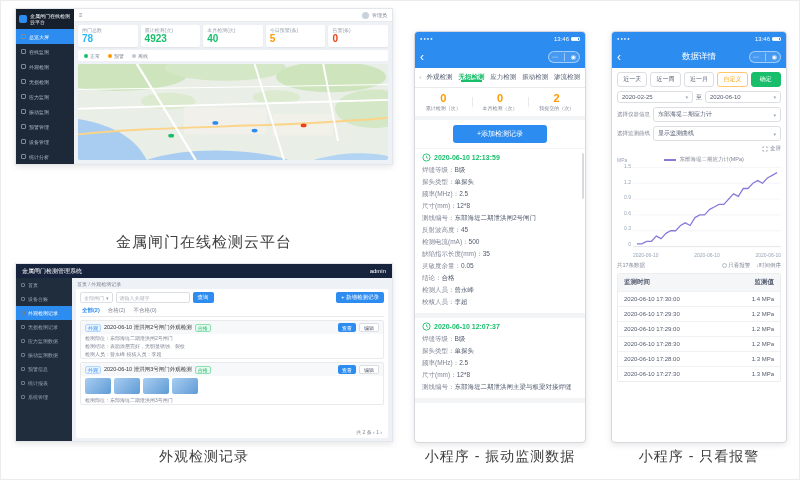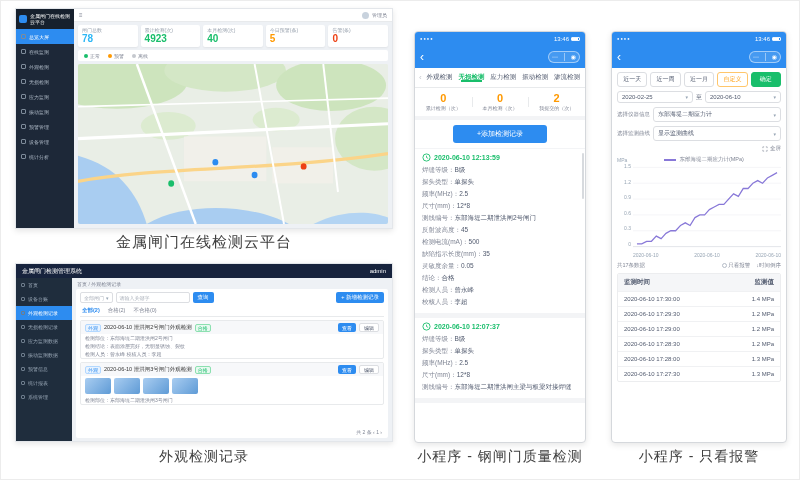--- a/index.html
+++ b/index.html
@@ -2,21 +2,21 @@
 <html><head>
 <meta charset="utf-8">
 <style>
   *{margin:0;padding:0;box-sizing:border-box}
   html,body{width:800px;height:480px}
   body{position:relative;background:#fff;font-family:"Liberation Sans","DejaVu Sans",sans-serif;color:#333;overflow:hidden;border:1px solid #ececec}
   .caption{position:absolute;text-align:center;color:#404040;letter-spacing:1px;white-space:nowrap}
   .panel{position:absolute;background:#fff;border:1px solid #e3e6ea;box-shadow:0 2px 6px rgba(0,0,0,.10);overflow:hidden}
 
   
-  .dash{left:14px;top:7px;width:378px;height:221px;display:flex}
+  .dash{left:14px;top:7px;width:378px;height:157px;display:flex}
   .dash-side{width:58px;background:#1d2838;color:#aeb9c6;flex-shrink:0;display:flex;flex-direction:column}
   .dash-logo{padding:4px 3px;color:#fff;font-size:5px;line-height:6px;display:flex;gap:3px;align-items:center;background:#16202d}
   .logo-sq{width:8px;height:8px;border-radius:2px;background:#2d8cf0;flex-shrink:0}
   .d-item{height:15px;display:flex;align-items:center;gap:3px;padding:0 5px;font-size:5px;white-space:nowrap;cursor:pointer}
   .d-item .ico{width:5px;height:5px;border:1px solid #7e8b9a;border-radius:1px;flex-shrink:0}
   .d-item.active{background:#2d8cf0;color:#fff}
   .dash-main{flex:1;display:flex;flex-direction:column;background:#eef1f5;min-width:0}
   .dash-top{height:13px;background:#fff;border-bottom:1px solid #e8eaec;display:flex;align-items:center;justify-content:space-between;padding:0 5px;font-size:6px;color:#808695}
   .dash-top .usr{display:flex;align-items:center;gap:3px;font-size:5px}
   .avatar{width:7px;height:7px;border-radius:50%;background:#c8d2dd}
@@ -546,32 +546,33 @@
 
           <div class="fld">
             <span class="fl">测线编号</span>
             <span class="fv">东部海堤二期泄洪闸主梁与板梁对接焊缝</span>
           </div>
         </div>
     </div>
     <div class="scrollhint"></div>
   </div>
 </div>
-<div class="caption" style="left:403px;top:447px;width:192px;font-size:14px">小程序 - 钢闸门质量检测</div>
+<div class="caption" style="left:403px;top:447px;width:192px;font-size:14px">小程序 - 振动监测数据</div>
 
 <div class="phone p2">
   <div class="sbar">
     <span class="dots">●●●●</span>
     <span class="sright">
       <span>13:46</span>
       <span class="batt"></span>
     </span>
   </div>
   <div class="navbar">
     <span class="back">‹</span>
+    <span class="nav-title">数据详情</span>
     <span class="capsule">
       <span>⋯</span>
       <span class="cdiv"></span>
       <span>◉</span>
     </span>
   </div>
   <div class="body2">
     <div class="pills">
 
         <span class="pill" style="color: rgb(81, 90, 110); background: rgb(255, 255, 255); border-color: rgb(220, 222, 226);">近一天</span>

